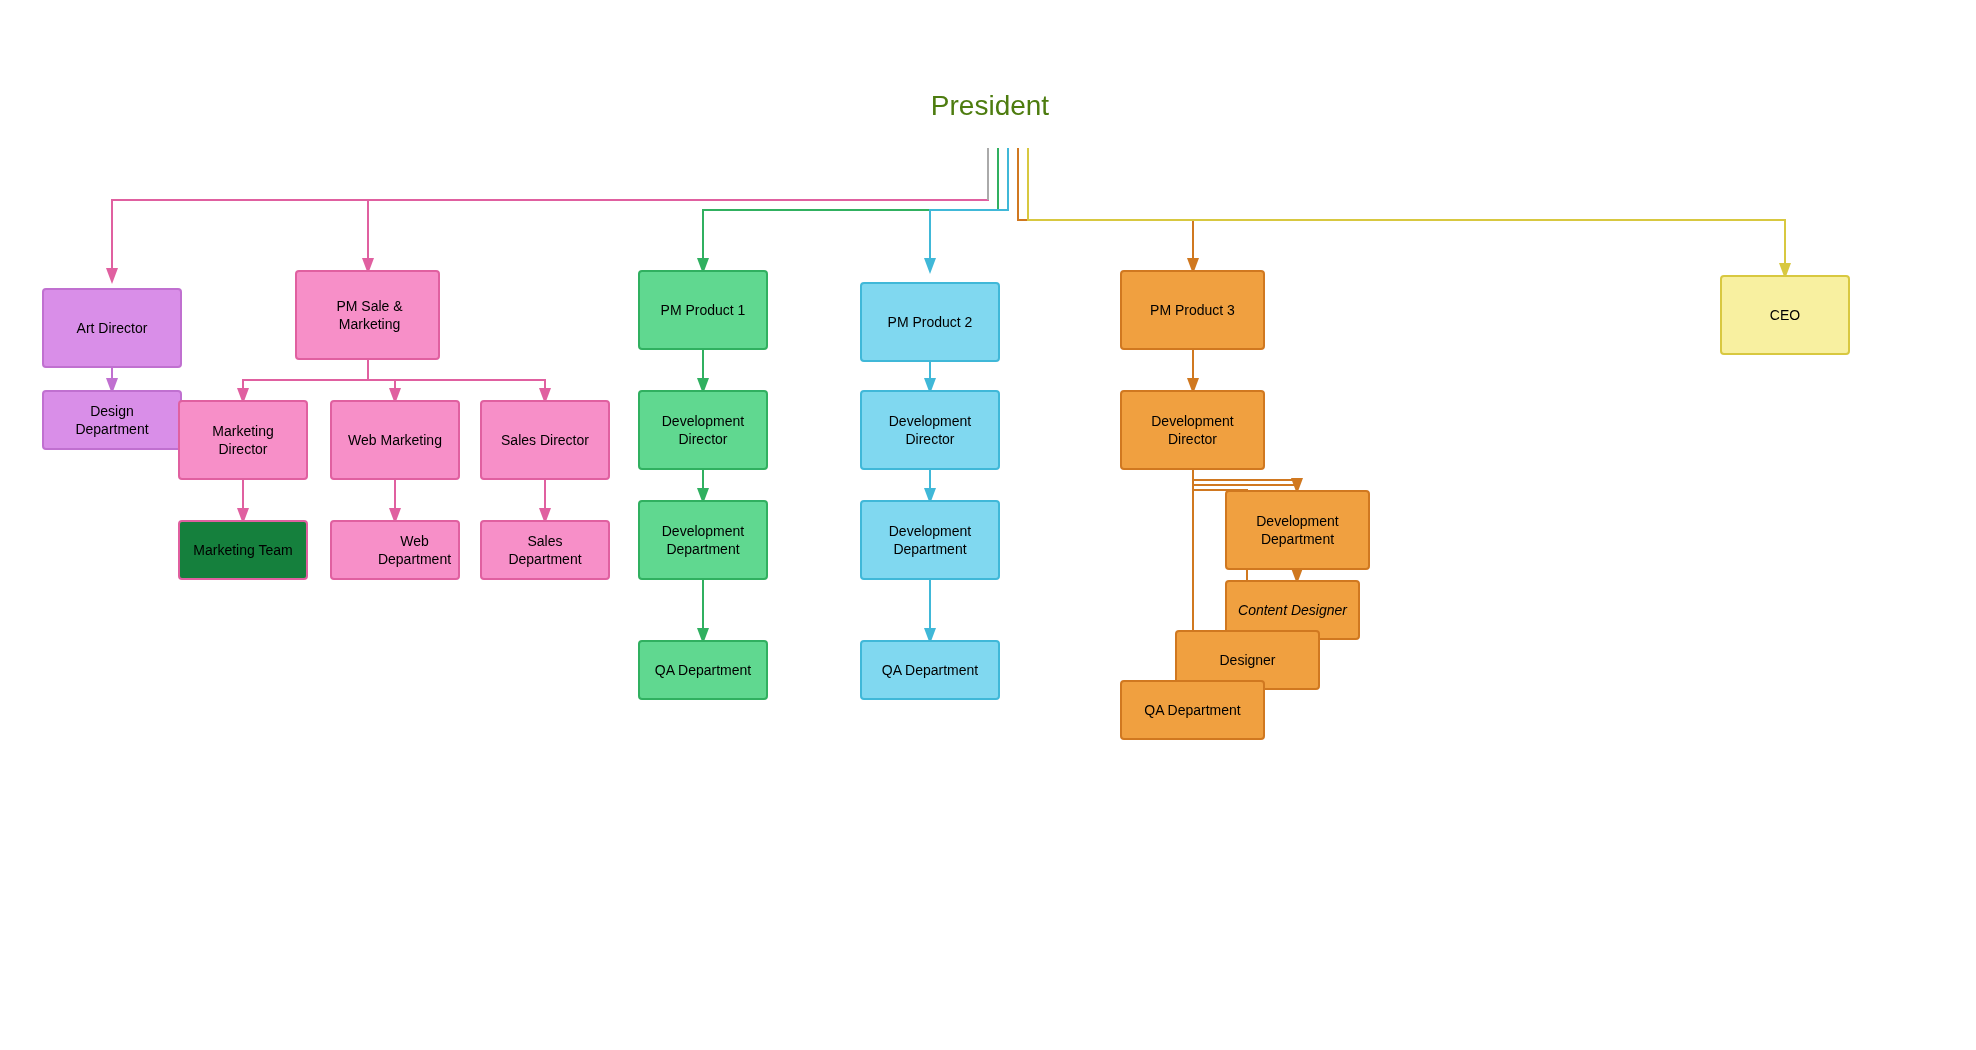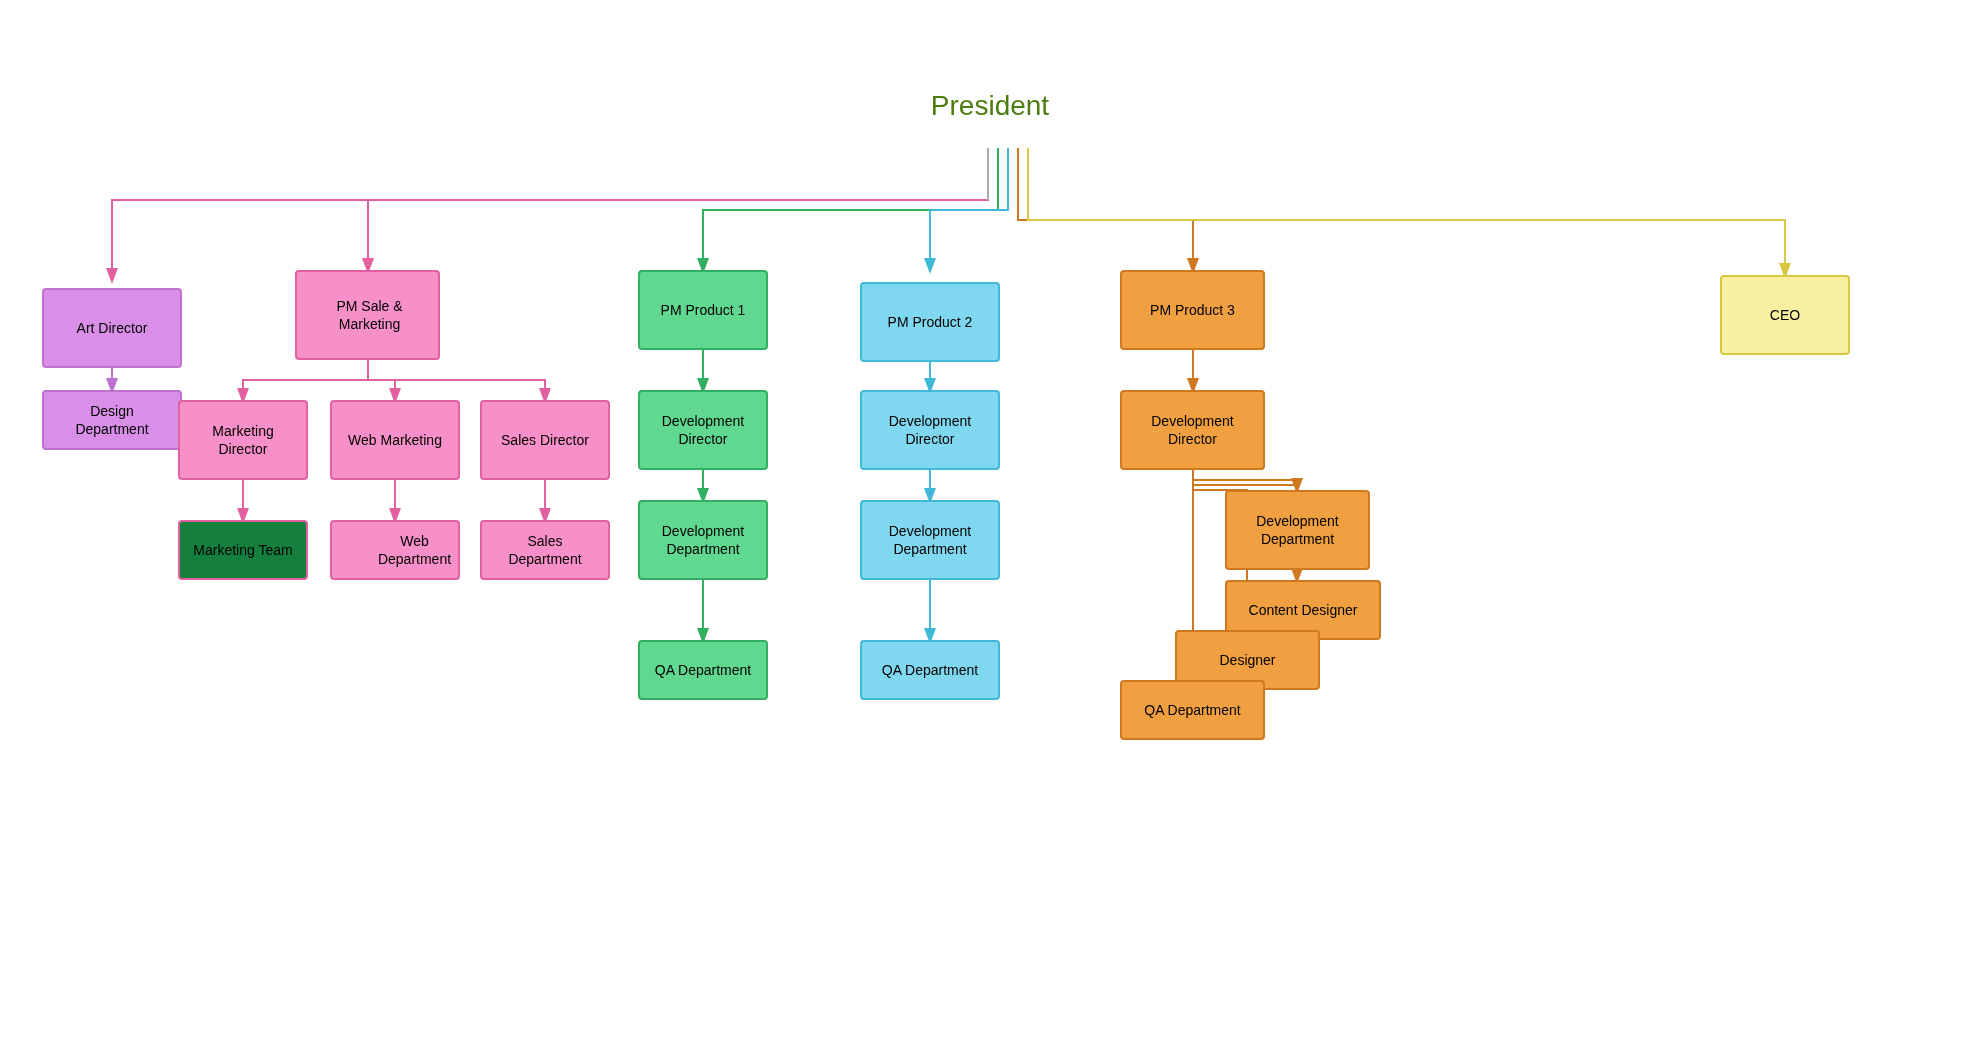--- a/index.html
+++ b/index.html
@@ -141,17 +141,17 @@
     <div class="node" style="left: 860px; top: 390px; width: 140px; height: 80px; background: rgb(128, 216, 240); border-color: rgb(64, 184, 216); font-size: 14px; line-height: 1.3;">Development
 Director</div>
     <div class="node" style="left: 860px; top: 500px; width: 140px; height: 80px; background: rgb(128, 216, 240); border-color: rgb(64, 184, 216); font-size: 14px; line-height: 1.3;">Development
 Department</div>
     <div class="node" style="left: 860px; top: 640px; width: 140px; height: 60px; background: rgb(128, 216, 240); border-color: rgb(64, 184, 216); font-size: 14px; line-height: 1.3;">QA Department</div>
     <div class="node" style="left: 1120px; top: 270px; width: 145px; height: 80px; background: rgb(240, 160, 64); border-color: rgb(208, 120, 32); font-size: 14px; line-height: 1.3;">PM Product 3</div>
     <div class="node" style="left: 1120px; top: 390px; width: 145px; height: 80px; background: rgb(240, 160, 64); border-color: rgb(208, 120, 32); font-size: 14px; line-height: 1.3;">Development
 Director</div>
     <div class="node" style="left: 1225px; top: 490px; width: 145px; height: 80px; background: rgb(240, 160, 64); border-color: rgb(208, 120, 32); font-size: 14px; line-height: 1.3;">Development
 Department</div>
-    <div class="node" style="left: 1225px; top: 580px; width: 156px; height: 60px; background: rgb(240, 160, 64); border-color: rgb(208, 120, 32); font-size: 14px; line-height: 1.3;">Content Designer</div>
+    <div class="node" style="left: 1225px; top: 580px; width: 135px; height: 60px; background: rgb(240, 160, 64); border-color: rgb(208, 120, 32); font-size: 14px; line-height: 1.3; font-style: italic;">Content Designer</div>
     <div class="node" style="left: 1175px; top: 630px; width: 145px; height: 60px; background: rgb(240, 160, 64); border-color: rgb(208, 120, 32); font-size: 14px; line-height: 1.3;">Designer</div>
     <div class="node" style="left: 1120px; top: 680px; width: 145px; height: 60px; background: rgb(240, 160, 64); border-color: rgb(208, 120, 32); font-size: 14px; line-height: 1.3;">QA Department</div>
     <div class="node" style="left: 1720px; top: 275px; width: 130px; height: 80px; background: rgb(248, 240, 160); border-color: rgb(216, 200, 64); font-size: 14px; line-height: 1.3;">CEO</div>
   </div>
 
 </body></html>

